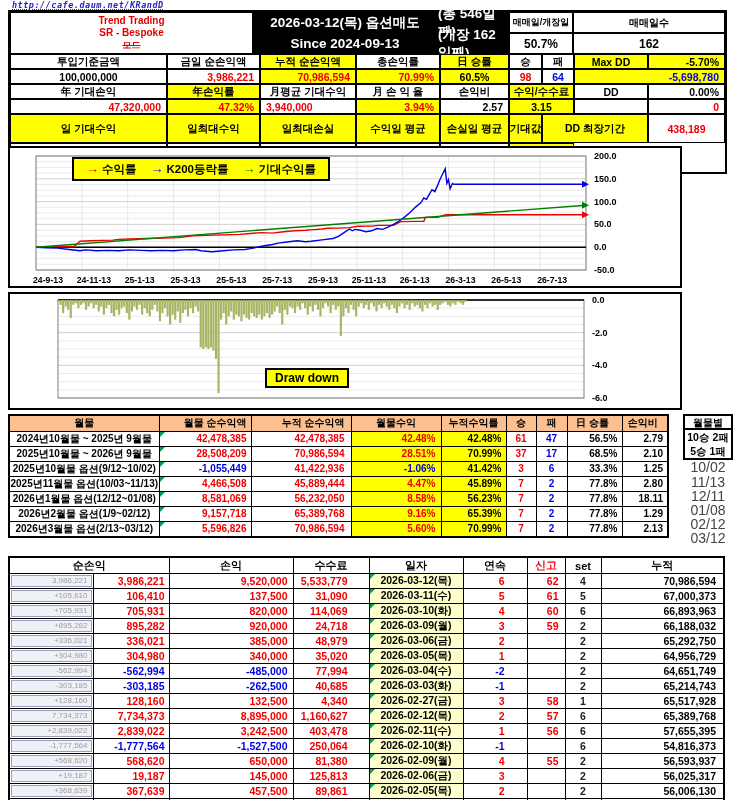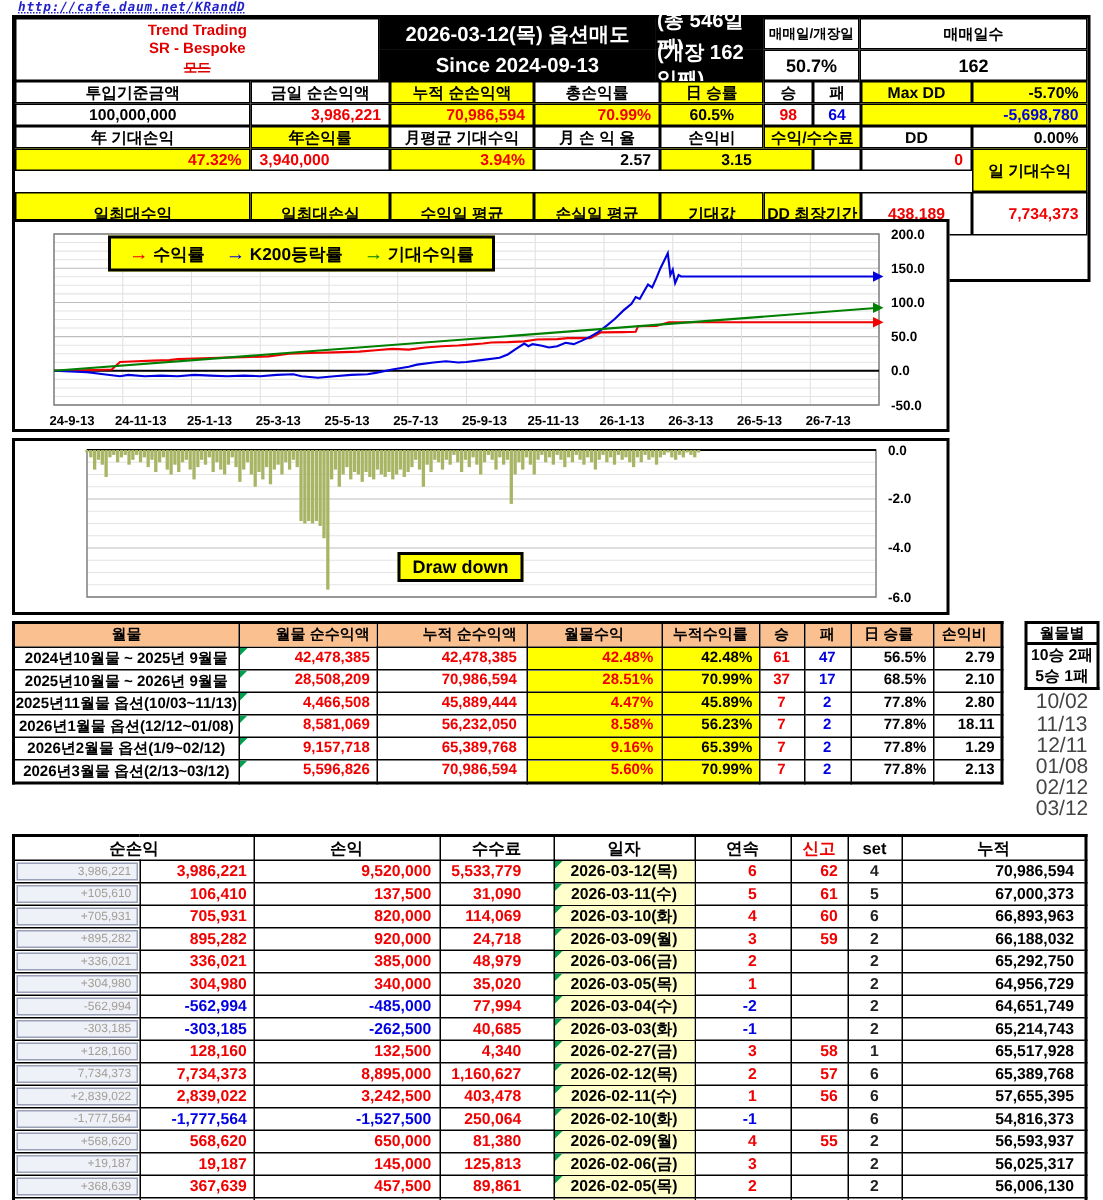--- a/index.html
+++ b/index.html
@@ -29,21 +29,21 @@
   .t-blue { color:#0000e0; }
   .t-black { color:#000; }
   .t-gray { color:#a39d96; }
   .ar { justify-content:flex-end !important; padding-right:5px; }
   .al { justify-content:flex-start !important; padding-left:5px; }
   .span2 { grid-column:span 2; }
   .fs9 { font-size:8.5px; }
   .fs12 { font-size:12px; }
 
   
-  .chartbox { position:absolute; left:8px; width:625px; border:2px solid #000; background:#fff; }
+  .chartbox { position:absolute; left:8px; width:674px; border:2px solid #000; background:#fff; }
   #equity { top:146px; height:142px; }
   #ddchart { top:292px; height:118px; }
   .legend { position:absolute; left:62px; top:9px; background:#ffff00; border:2px solid #000;
     display:flex; gap:14px; padding:2px 12px; font-size:11.5px; font-weight:bold; align-items:center; }
   .legend .arrow { font-size:13px; font-weight:bold; margin-right:3px; }
   .ddlabel { position:absolute; left:255px; top:74px; background:#ffff00; border:2px solid #000;
     padding:1px 8px; font-size:12px; font-weight:bold; }
 
   
   table { border-collapse:collapse; }
@@ -131,20 +131,21 @@
 
     <div>年 기대손익</div>
     <div class="yellow fs12">年손익률</div>
     <div class="fs9">月평균 기대수익</div>
     <div class="fs12">月 손 익 율</div>
     <div class="fs9">손익비</div>
     <div class="yellow fs9 span2">수익/수수료</div>
     <div>DD</div>
     <div class="ar">0.00%</div>
 
+    <div class="t-red ar">47,320,000</div>
     <div class="yellow t-red ar">47.32%</div>
     <div class="t-red al">3,940,000</div>
     <div class="yellow t-red ar">3.94%</div>
     <div class="ar">2.57</div>
     <div class="yellow span2">3.15</div>
     <div></div>
     <div class="t-red ar">0</div>
 
     <div class="yellow rh">일 기대수익</div>
     <div class="yellow rh">일최대수익</div>
@@ -451,20 +452,31 @@
         <td class="m-net t-red">28,508,209<span class="corner-tri"></span></td>
         <td class="m-cum t-red">70,986,594</td>
         <td class="m-mret t-red">28.51%</td>
         <td class="m-cret t-black">70.99%</td>
         <td class="m-win t-red">37</td>
         <td class="m-lose t-blue">17</td>
         <td class="m-rate t-black">68.5%</td>
         <td class="m-ratio t-black">2.10</td>
       </tr>
       <tr>
+        <td class="m-label t-black">2025년10월물 옵션(9/12~10/02)</td>
+        <td class="m-net t-blue">-1,055,449<span class="corner-tri"></span></td>
+        <td class="m-cum t-red">41,422,936</td>
+        <td class="m-mret t-blue">-1.06%</td>
+        <td class="m-cret t-black">41.42%</td>
+        <td class="m-win t-red">3</td>
+        <td class="m-lose t-blue">6</td>
+        <td class="m-rate t-black">33.3%</td>
+        <td class="m-ratio t-black">1.25</td>
+      </tr>
+      <tr>
         <td class="m-label t-black">2025년11월물 옵션(10/03~11/13)</td>
         <td class="m-net t-red">4,466,508<span class="corner-tri"></span></td>
         <td class="m-cum t-red">45,889,444</td>
         <td class="m-mret t-red">4.47%</td>
         <td class="m-cret t-black">45.89%</td>
         <td class="m-win t-red">7</td>
         <td class="m-lose t-blue">2</td>
         <td class="m-rate t-black">77.8%</td>
         <td class="m-ratio t-black">2.80</td>
       </tr>

